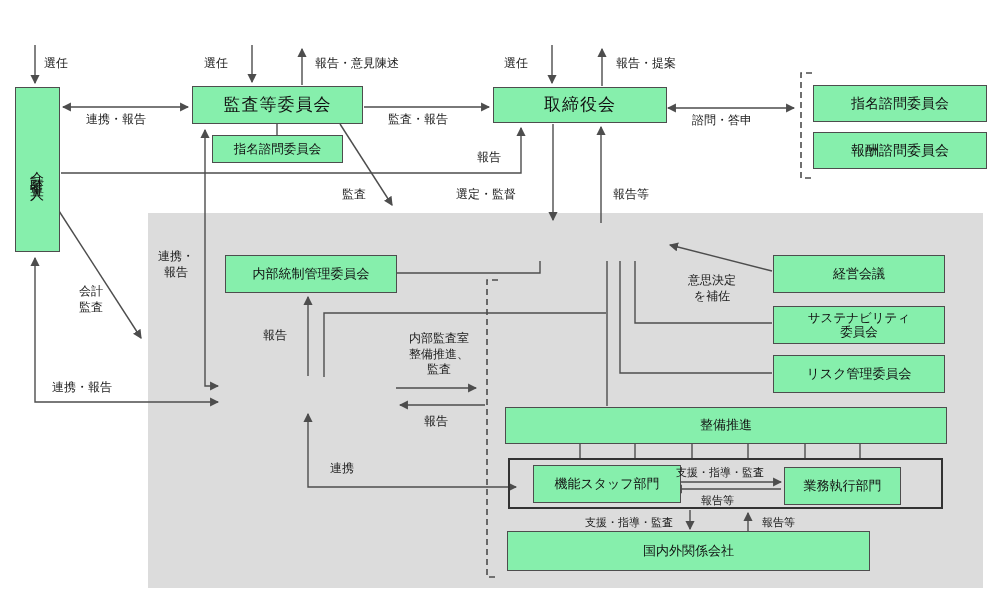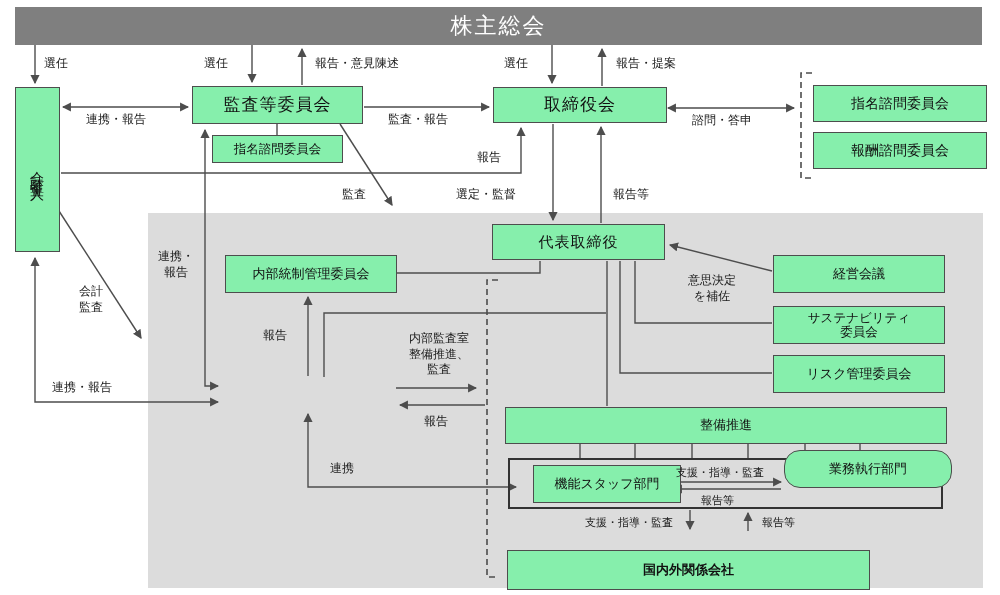--- a/index.html
+++ b/index.html
@@ -69,39 +69,37 @@
       <path d="M781,489 H674" marker-end="url(#arr)"></path>
       <path d="M690,510 V529" marker-end="url(#arr)"></path>
       <path d="M748,531 V513" marker-end="url(#arr)"></path>
     </g>
     <g stroke="#4d4d4d" stroke-width="1.6" fill="none" stroke-dasharray="6 4">
       <path d="M498,280 H487 V577 H498"></path>
       <path d="M812,73 H801 V178 H812"></path>
     </g>
   </svg>
 
-  <div class="banner" style="left:15px;top:7px;width:967px;height:38px;">株主総会</div>
 
   <div class="box vert" style="left:15px;top:87px;width:45px;height:165px;">会計監査人</div>
   <div class="box big" style="left:192px;top:86px;width:171px;height:38px;">監査等委員会</div>
   <div class="box sm" style="left:212px;top:135px;width:131px;height:28px;">指名諮問委員会</div>
   <div class="box big" style="left:493px;top:87px;width:174px;height:36px;">取締役会</div>
   <div class="box" style="left:813px;top:85px;width:174px;height:37px;font-size:14px;">指名諮問委員会</div>
   <div class="box" style="left:813px;top:132px;width:174px;height:37px;font-size:14px;">報酬諮問委員会</div>
-  <div class="box med" style="left:492px;top:224px;width:173px;height:36px;">代表取締役</div>
   <div class="box" style="left:225px;top:255px;width:172px;height:38px;">内部統制管理委員会</div>
   <div class="box" style="left:773px;top:255px;width:172px;height:38px;">経営会議</div>
   <div class="box sm" style="left:773px;top:306px;width:172px;height:38px;">サステナビリティ
 委員会</div>
   <div class="box" style="left:773px;top:355px;width:172px;height:38px;">リスク管理委員会</div>
   <div class="box" style="left:505px;top:407px;width:442px;height:37px;">整備推進</div>
   <div class="frame" style="left:508px;top:458px;width:435px;height:51px;"></div>
   <div class="box" style="left:522px;top:465px;width:148px;height:38px;margin-left:11px;">機能スタッフ部門</div>
-  <div class="box" style="left:784px;top:450px;width:168px;height:38px;border-radius:16px;">業務執行部門</div>
-  <div class="box" style="left:507px;top:550px;width:363px;height:40px;font-weight:bold;">国内外関係会社</div>
+  <div class="box" style="left:784px;top:467px;width:117px;height:38px;">業務執行部門</div>
+  <div class="box" style="left:507px;top:531px;width:363px;height:40px;">国内外関係会社</div>
 
   <div class="lbl" style="left:44px;top:56px;">選任</div>
   <div class="lbl" style="left:204px;top:56px;">選任</div>
   <div class="lbl" style="left:315px;top:56px;">報告・意見陳述</div>
   <div class="lbl" style="left:504px;top:56px;">選任</div>
   <div class="lbl" style="left:616px;top:56px;">報告・提案</div>
   <div class="lbl" style="left:86px;top:112px;">連携・報告</div>
   <div class="lbl" style="left:388px;top:112px;">監査・報告</div>
   <div class="lbl" style="left:692px;top:113px;">諮問・答申</div>
   <div class="lbl" style="left:477px;top:150px;">報告</div>

